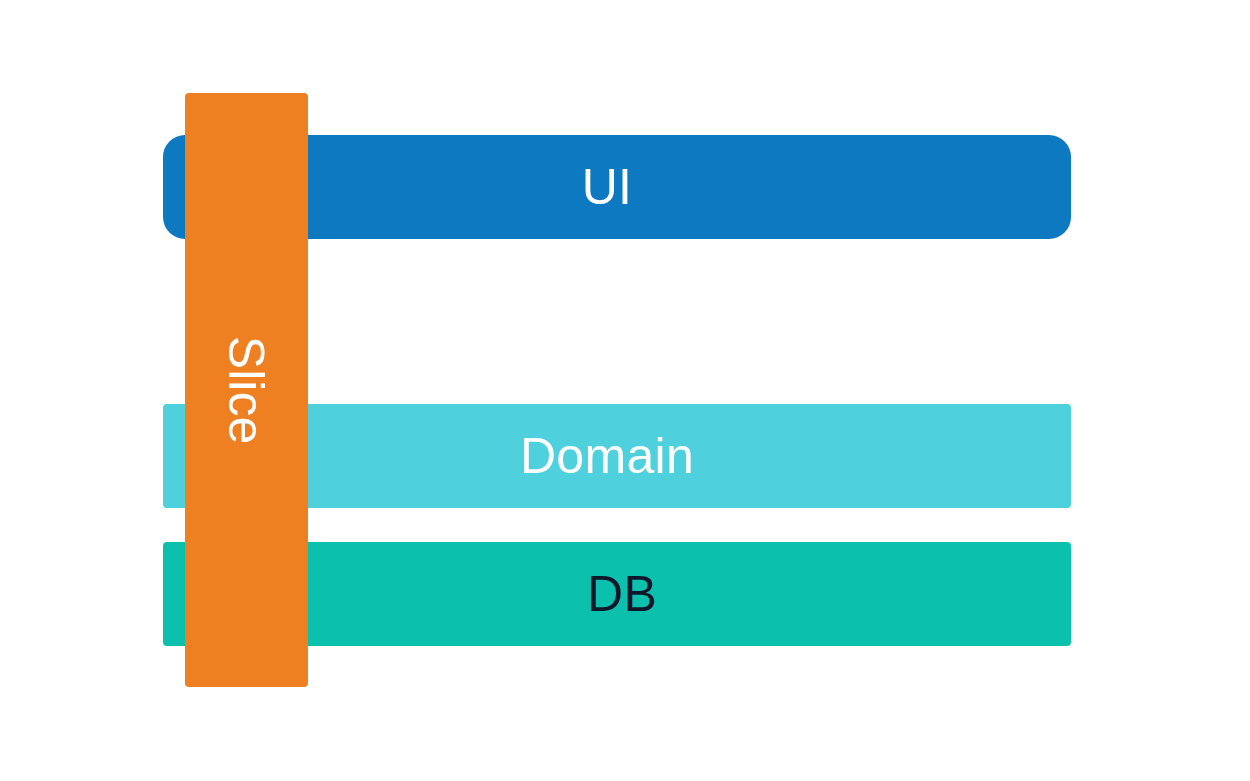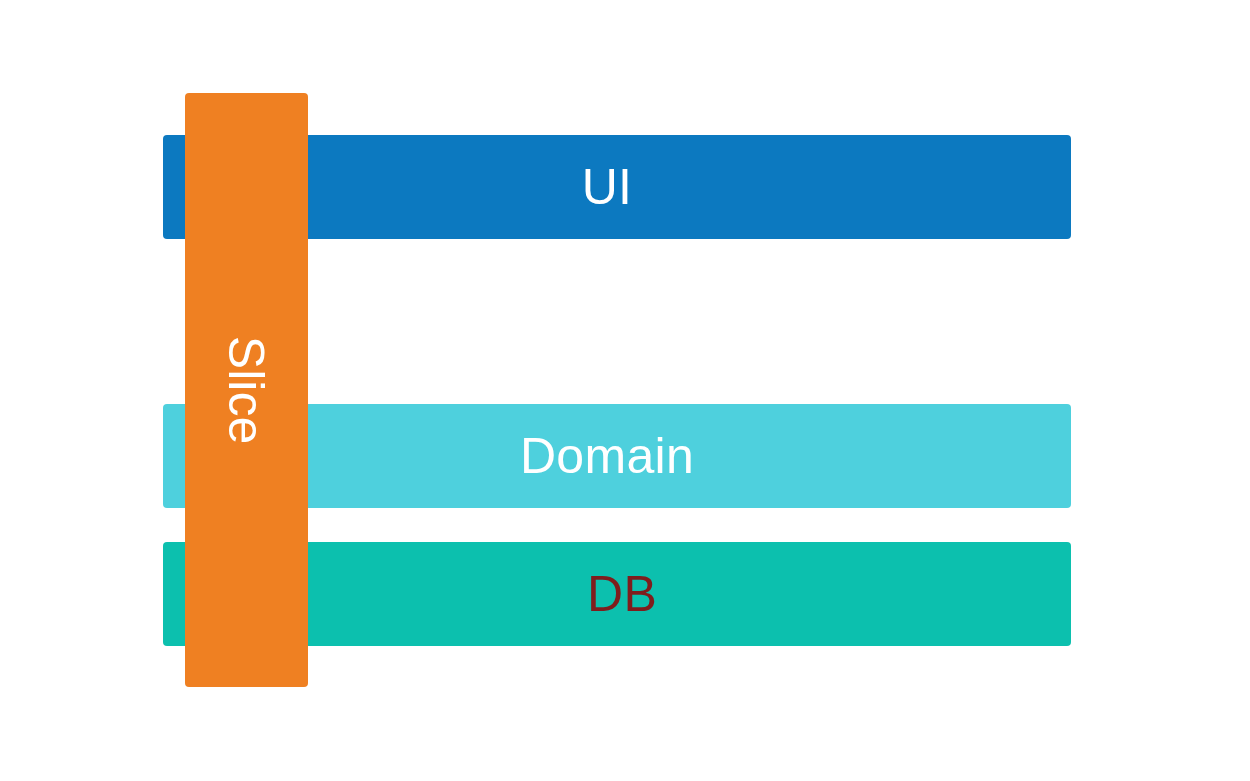--- a/index.html
+++ b/index.html
@@ -68,30 +68,30 @@
     
     transform: rotate(90deg);
     transform-origin: center center;
   }
 </style>
 </head>
 <body style="background: rgb(255, 255, 255);">
 
 <div id="diagram-canvas" style="background: rgb(255, 255, 255);">
 
-  <div class="layer-bar" id="layer-ui" style="background-color: rgb(12, 121, 192);">
+  <div class="layer-bar" id="layer-ui" style="background-color: rgb(12, 121, 192); border-radius: 22px;">
     <span class="layer-bar-label" style="color: rgb(255, 255, 255);">UI</span>
   </div>
 
 
   <div class="layer-bar" id="layer-domain" style="background-color: rgb(78, 208, 221);">
     <span class="layer-bar-label" style="color: rgb(255, 255, 255);">Domain</span>
   </div>
 
   <div class="layer-bar" id="layer-db" style="background-color: rgb(12, 192, 174);">
-    <span class="layer-bar-label" style="color: #7f1d1d; margin-left: 30px;">DB</span>
+    <span class="layer-bar-label" style="color: #0f172a; margin-left: 30px;">DB</span>
   </div>
 
   <div id="slice-band" style="background-color: rgb(239, 128, 34);">
     <span id="slice-band-label" style="color: rgb(255, 255, 255); transform: rotate(90deg);">Slice</span>
   </div>
 
 </div>
 
 </body></html>

